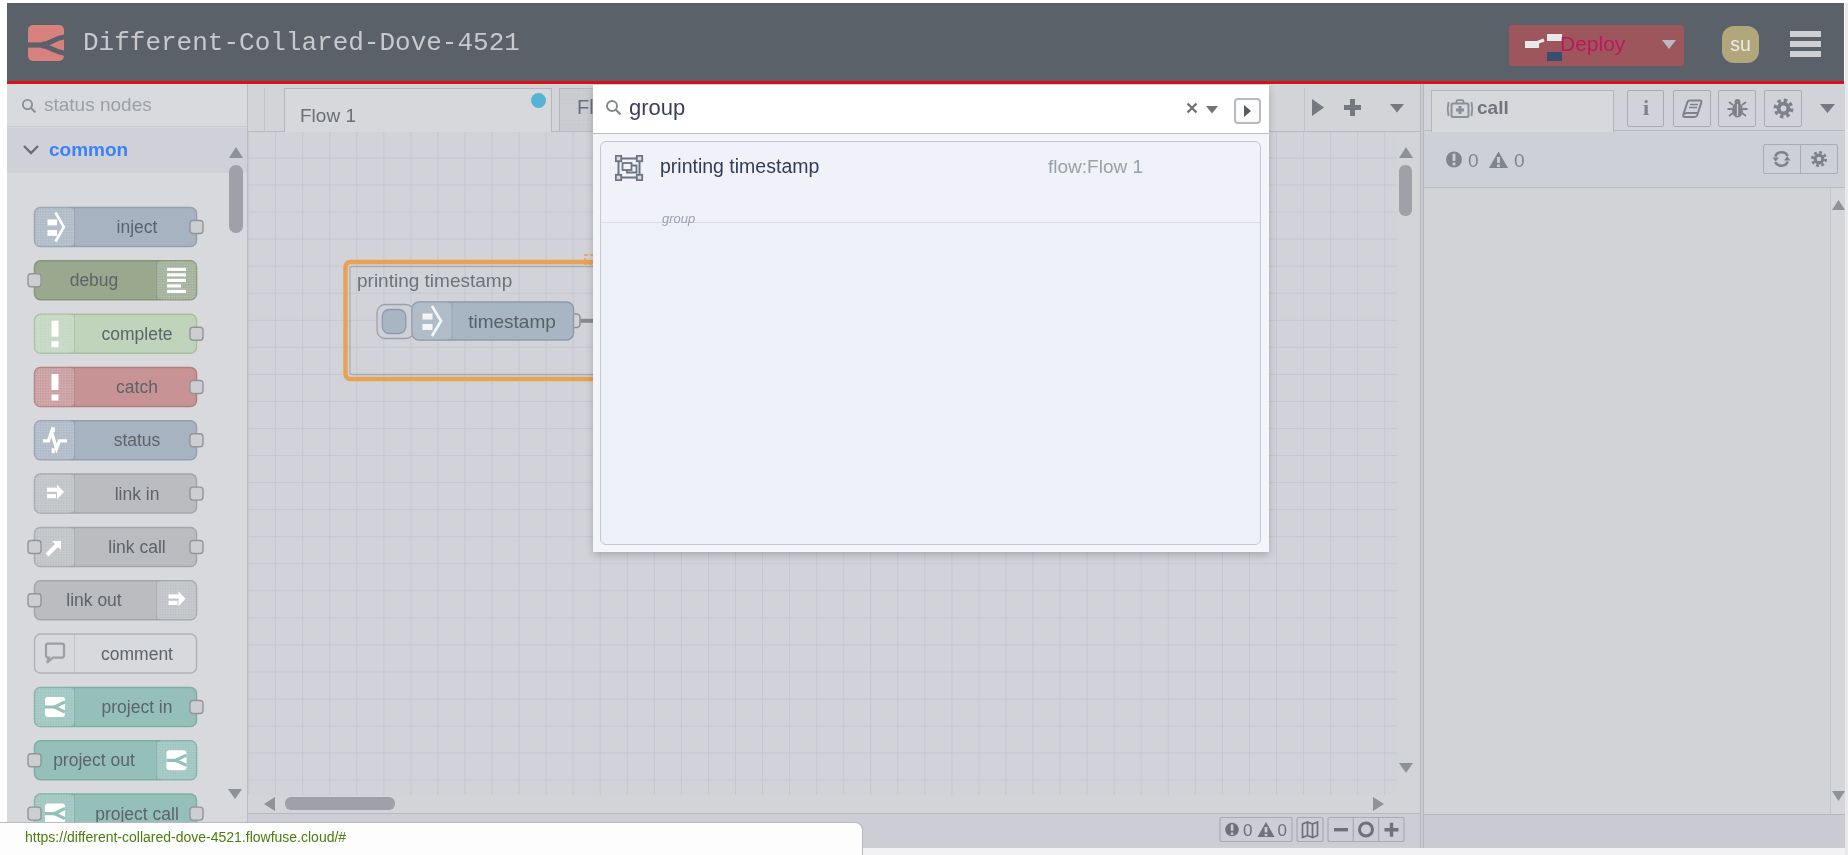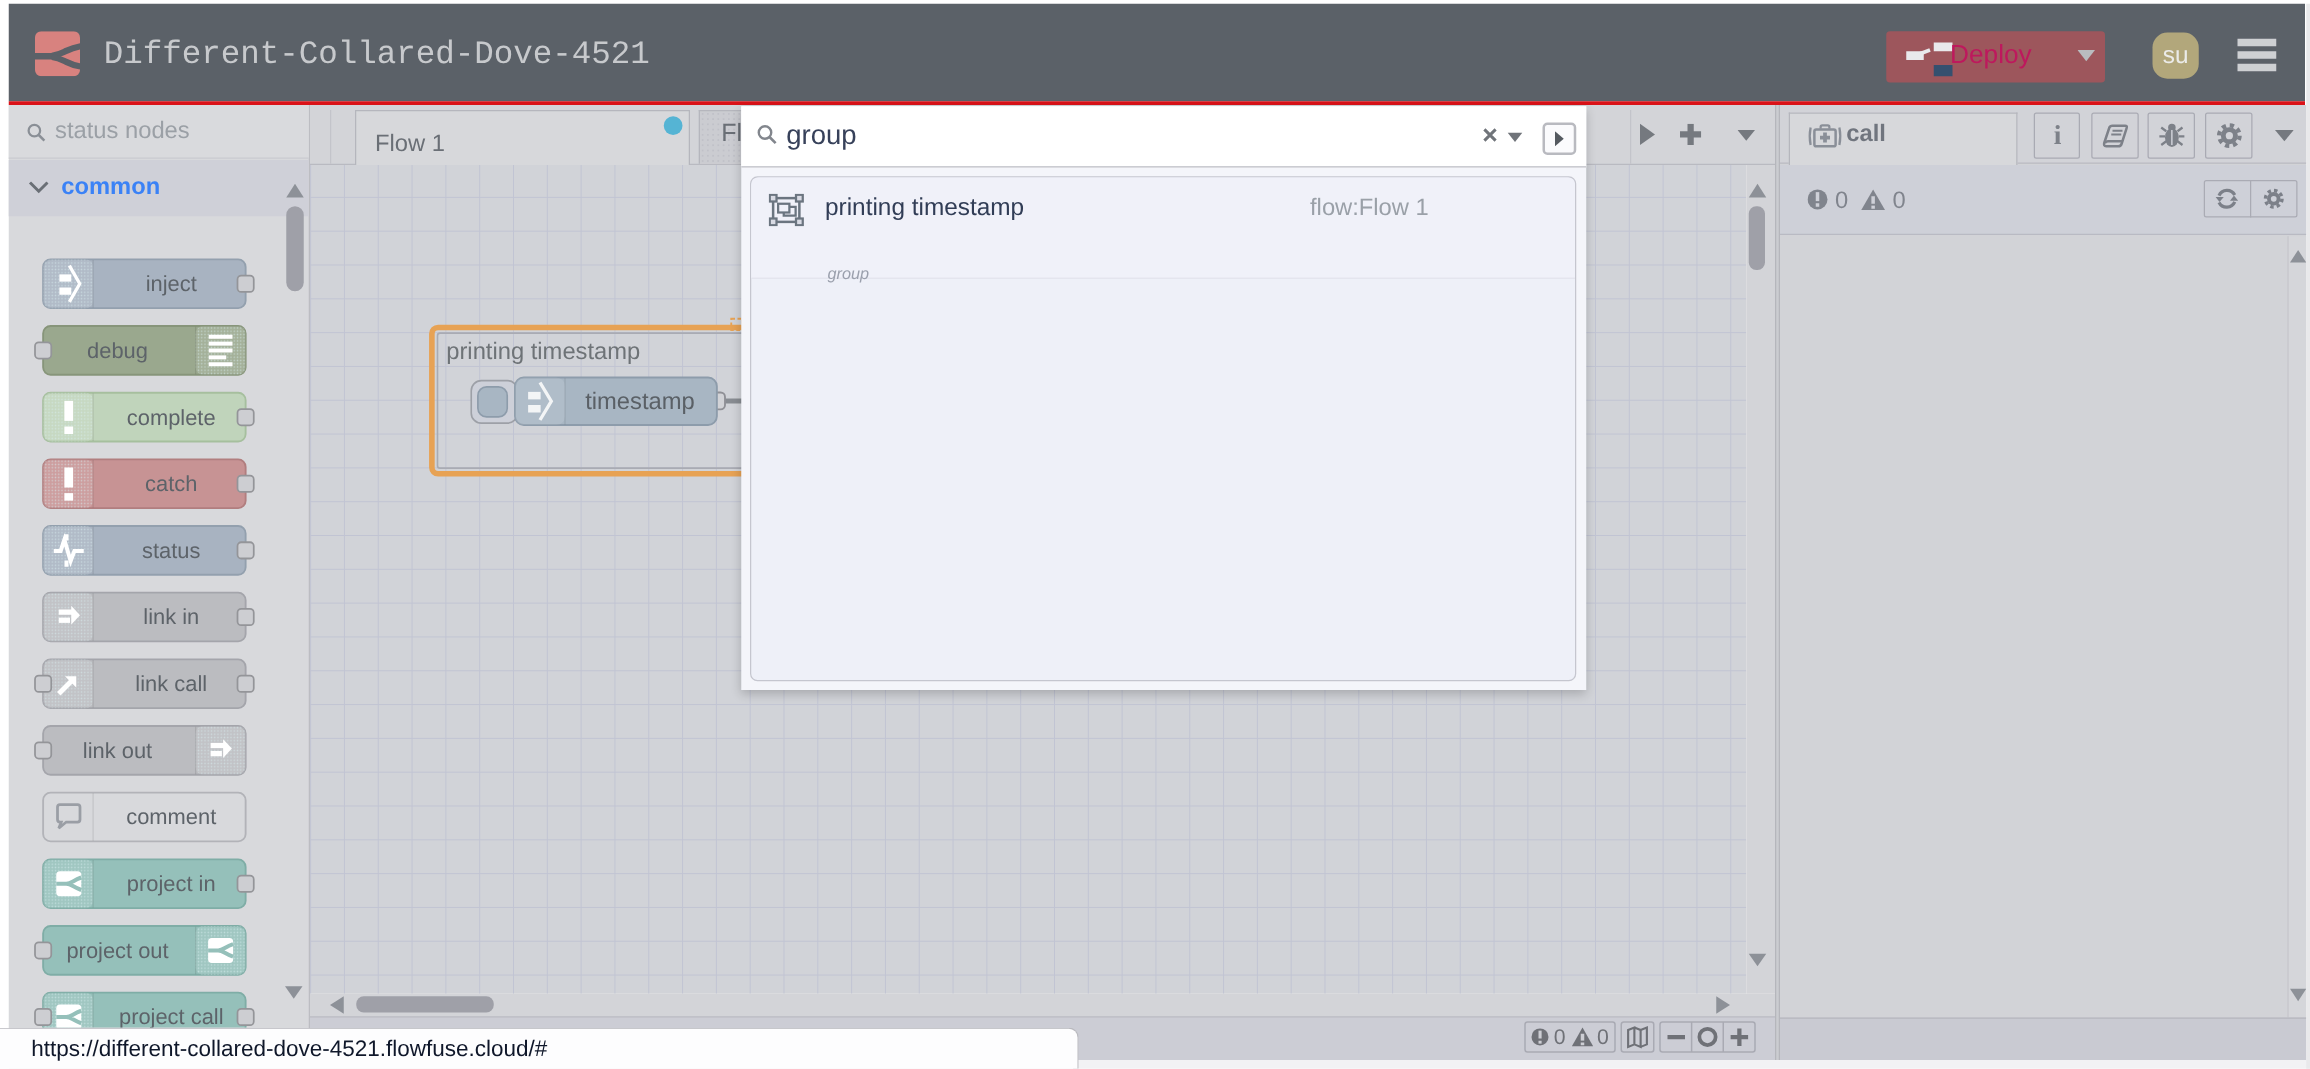--- a/index.html
+++ b/index.html
@@ -418,13 +418,13 @@
 <g fill="none" stroke="#6b7580" stroke-width="1.8">
 <rect x="7.5" y="8" width="9" height="7"></rect>
 <path d="M 12 15 v 2.5 h 9.5 v -7 H 16.5"></path>
 </g>
 </svg>
 <div class="abs" style="left:660px;top:155px;font-size:19.5px;color:#313d56;">printing timestamp</div>
 <div class="abs" style="left:1048px;top:156px;width:200px;font-size:19px;color:#9aa0a8;text-align:left;">flow:Flow 1</div>
 <div class="abs" style="left:662px;top:184px;font-size:13px;font-style:italic;color:#9ba0ad;margin-top:27px;">group</div>
 
 <div class="abs" style="left:0px;top:822px;width:863px;height:33px;background:#fdfdfe;border:1px solid #b9b9be;border-left:none;border-bottom:none;border-top-right-radius:8px;"></div>
-<div class="abs" style="left:25px;top:829px;font-size:18px;color:#0f172a;">https://different-collared-dove-4521.flowfuse.cloud/#</div>
+<div class="abs" style="left:25px;top:829px;font-size:14px;color:#4d7c0f;">https://different-collared-dove-4521.flowfuse.cloud/#</div>
 
 </body></html>

